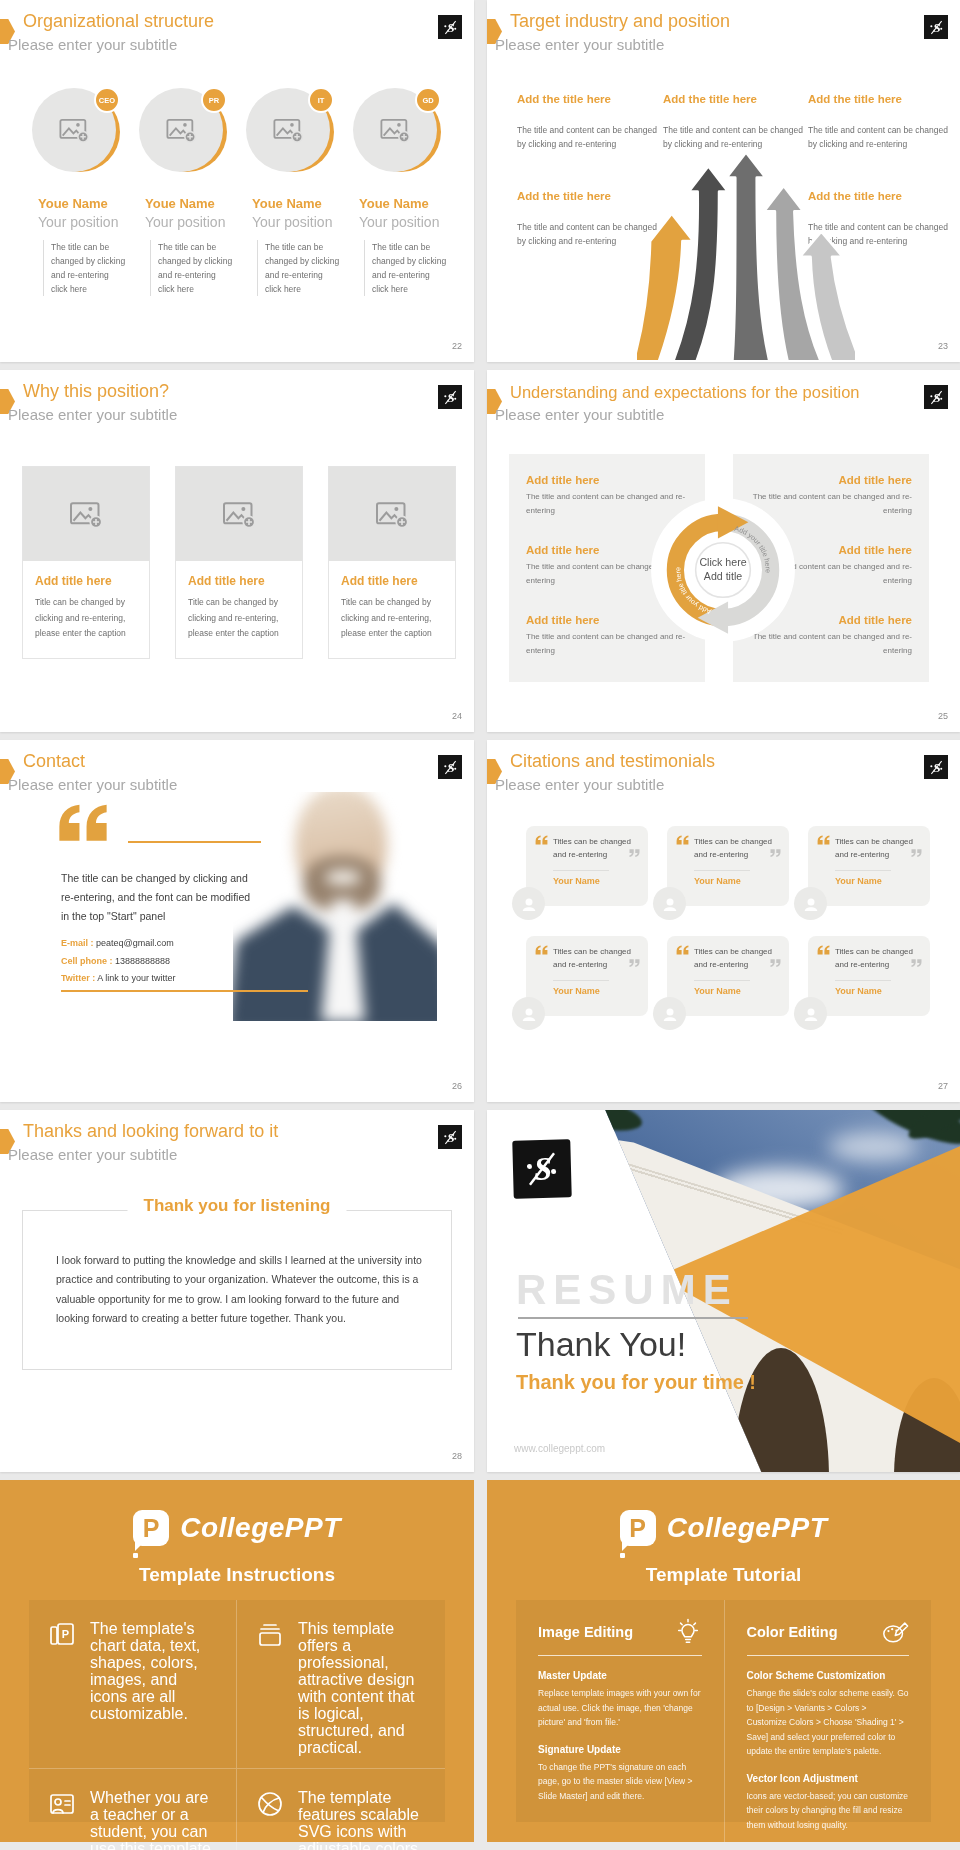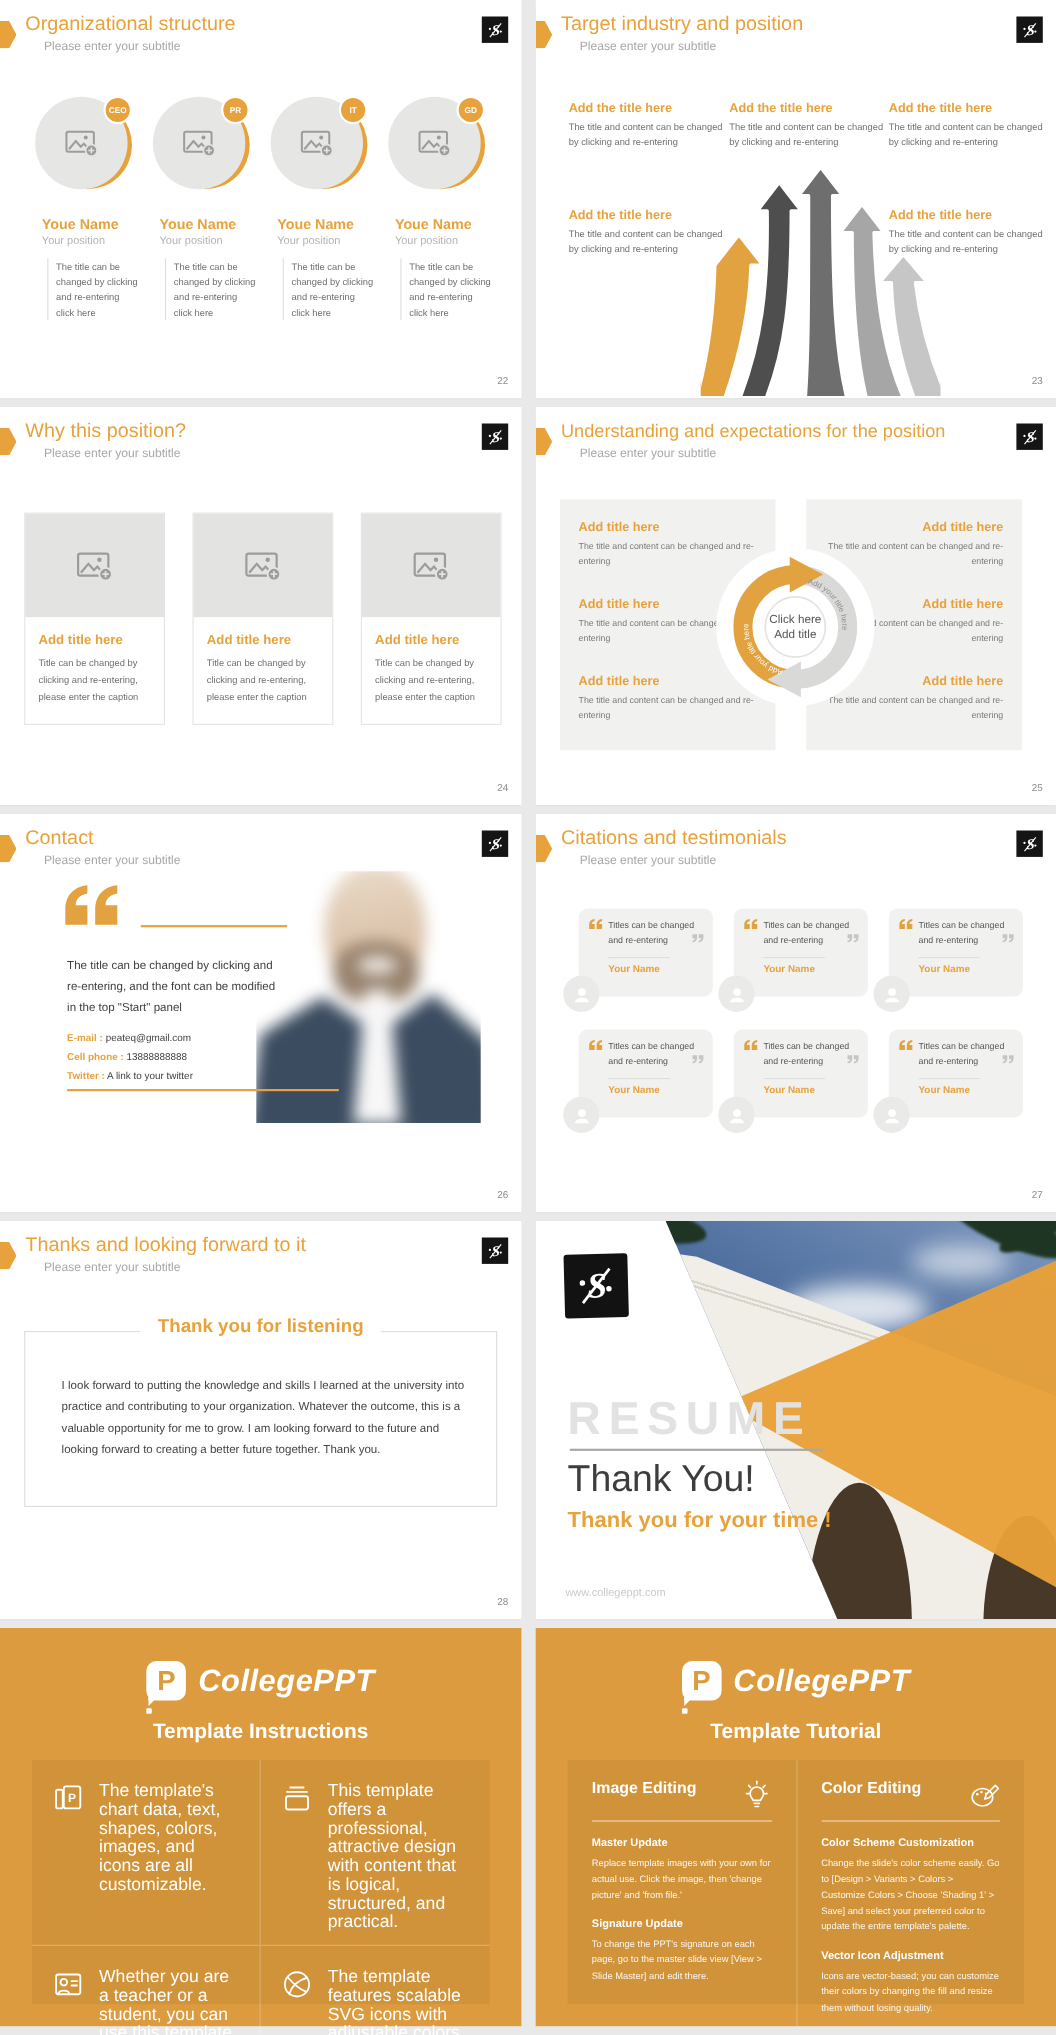--- a/index.html
+++ b/index.html
@@ -11,40 +11,40 @@
   
   .slide{position:absolute;height:362px;background:#fff;overflow:hidden;box-shadow:0 1px 2px rgba(0,0,0,.10)}
   .cA{left:0;width:474px}.cB{left:487px;width:473px}
   .r1{top:0}.r2{top:370px}.r3{top:740px}.r4{top:1110px}
   .panel{position:absolute;top:1480px;height:362px;background:var(--pan)}
 
   
   .marker{position:absolute;left:0;top:19px;width:15px;height:25px;background:var(--acc);clip-path:polygon(0 0,55% 0,100% 50%,55% 100%,0 100%)}
   .stitle{position:absolute;left:23px;top:11px;margin:0;font-size:18px;font-weight:normal;color:var(--acc);white-space:nowrap}
   .stitle.small{font-size:16.5px;top:13px}
-  .ssub{position:absolute;left:40px;top:36px;font-size:11px;color:#A8A8A8}
+  .ssub{position:absolute;left:8px;top:36px;font-size:15px;color:#A8A8A8}
   .chip{position:absolute;top:15px;right:12px;width:24px;height:24px;background:#151515;display:flex;align-items:center;justify-content:center}
   .chip svg{width:19px;height:19px}
   .pagenum{position:absolute;right:12px;bottom:11px;font-size:9px;color:#8C8C8C}
 
   
   .org-col{position:absolute;top:88px;width:106px}
   .org-ava{position:relative;width:84px;height:84px;margin-left:10px}
   .org-ava .back{position:absolute;left:8px;top:4px;width:80px;height:80px;border-radius:50%;background:var(--acc)}
   .org-ava .front{position:absolute;left:0;top:0;width:84px;height:84px;border-radius:50%;background:#E6E6E5;display:flex;align-items:center;justify-content:center}
   .org-ava .front svg{width:34px;height:32px}
   .badge{position:absolute;right:-4px;top:-1px;width:26px;height:26px;border-radius:50%;background:var(--acc);border:2px solid #fff;color:#fff;font-size:7.5px;font-weight:bold;display:flex;align-items:center;justify-content:center;font-style:normal}
   .org-name{margin:24px 0 0 16px;font-size:13px;font-weight:bold;color:var(--acc)}
-  .org-role{margin:3px 0 0 16px;font-size:10px;color:#B3B3B3}
+  .org-role{margin:3px 0 0 16px;font-size:14px;color:#B3B3B3}
   .org-body{margin:10px 0 0 21px;padding-left:7px;border-left:1px solid #DCDCDC;font-size:8.5px;line-height:14px;color:var(--txt);width:84px}
 
   
   .tg{position:absolute;width:146px}
   .tg h3{margin:0;font-size:11.5px;color:var(--acc)}
-  .tg p{margin:3px 0 0;font-size:8.5px;line-height:14px;color:var(--txt);width:140px}
+  .tg p{margin:18px 0 0;font-size:8.5px;line-height:14px;color:var(--txt);width:140px}
   .arrowfan{position:absolute;left:150px;top:152px;width:218px;height:208px}
 
   
   .why-card{position:absolute;top:96px;width:128px;background:#fff;border:1px solid #E4E4E4}
   .why-img{height:94px;background:#E3E3E2;display:flex;align-items:center;justify-content:center}
   .why-img svg{width:38px;height:35px}
   .why-bd{padding:13px 12px 16px}
   .why-bd h3{margin:0;font-size:12px;color:var(--acc)}
   .why-bd p{margin:7px 0 0;font-size:8.5px;line-height:15.5px;color:var(--txt)}
 
@@ -115,21 +115,21 @@
   .qitem{padding:20px 18px 12px;display:flex;gap:13px;align-items:flex-start}
   .qitem:nth-child(1){border-right:1px solid rgba(255,255,255,.25);border-bottom:1px solid rgba(255,255,255,.25)}
   .qitem:nth-child(2){border-bottom:1px solid rgba(255,255,255,.25)}
   .qitem:nth-child(3){border-right:1px solid rgba(255,255,255,.25)}
   .qicon{flex:0 0 30px}
   .qicon svg{width:30px;height:30px}
   .qtext{font-size:16px;line-height:17px;color:#fff}
   .tcols{display:grid;grid-template-columns:1fr 1fr;height:100%}
   .tcol{padding:18px 22px 10px}
   .tcol+.tcol{border-left:1px solid rgba(255,255,255,.25)}
-  .thead{display:flex;justify-content:space-between;}
+  .thead{display:flex;justify-content:space-between;align-items:center}
   .thead h3{margin:0;font-size:14.5px;color:#fff}
   .thead svg{width:28px;height:28px}
   .tcol hr{border:none;border-top:1px solid rgba(255,255,255,.75);margin:9px 0 0}
   .tent h4{margin:14px 0 0;font-size:10px;color:#fff}
   .tent p{margin:5px 0 0;font-size:8.5px;line-height:14.5px;color:rgba(255,255,255,.92)}
 </style>
 </head>
 <body>
 
 <svg width="0" height="0" style="position:absolute" aria-hidden="true">

